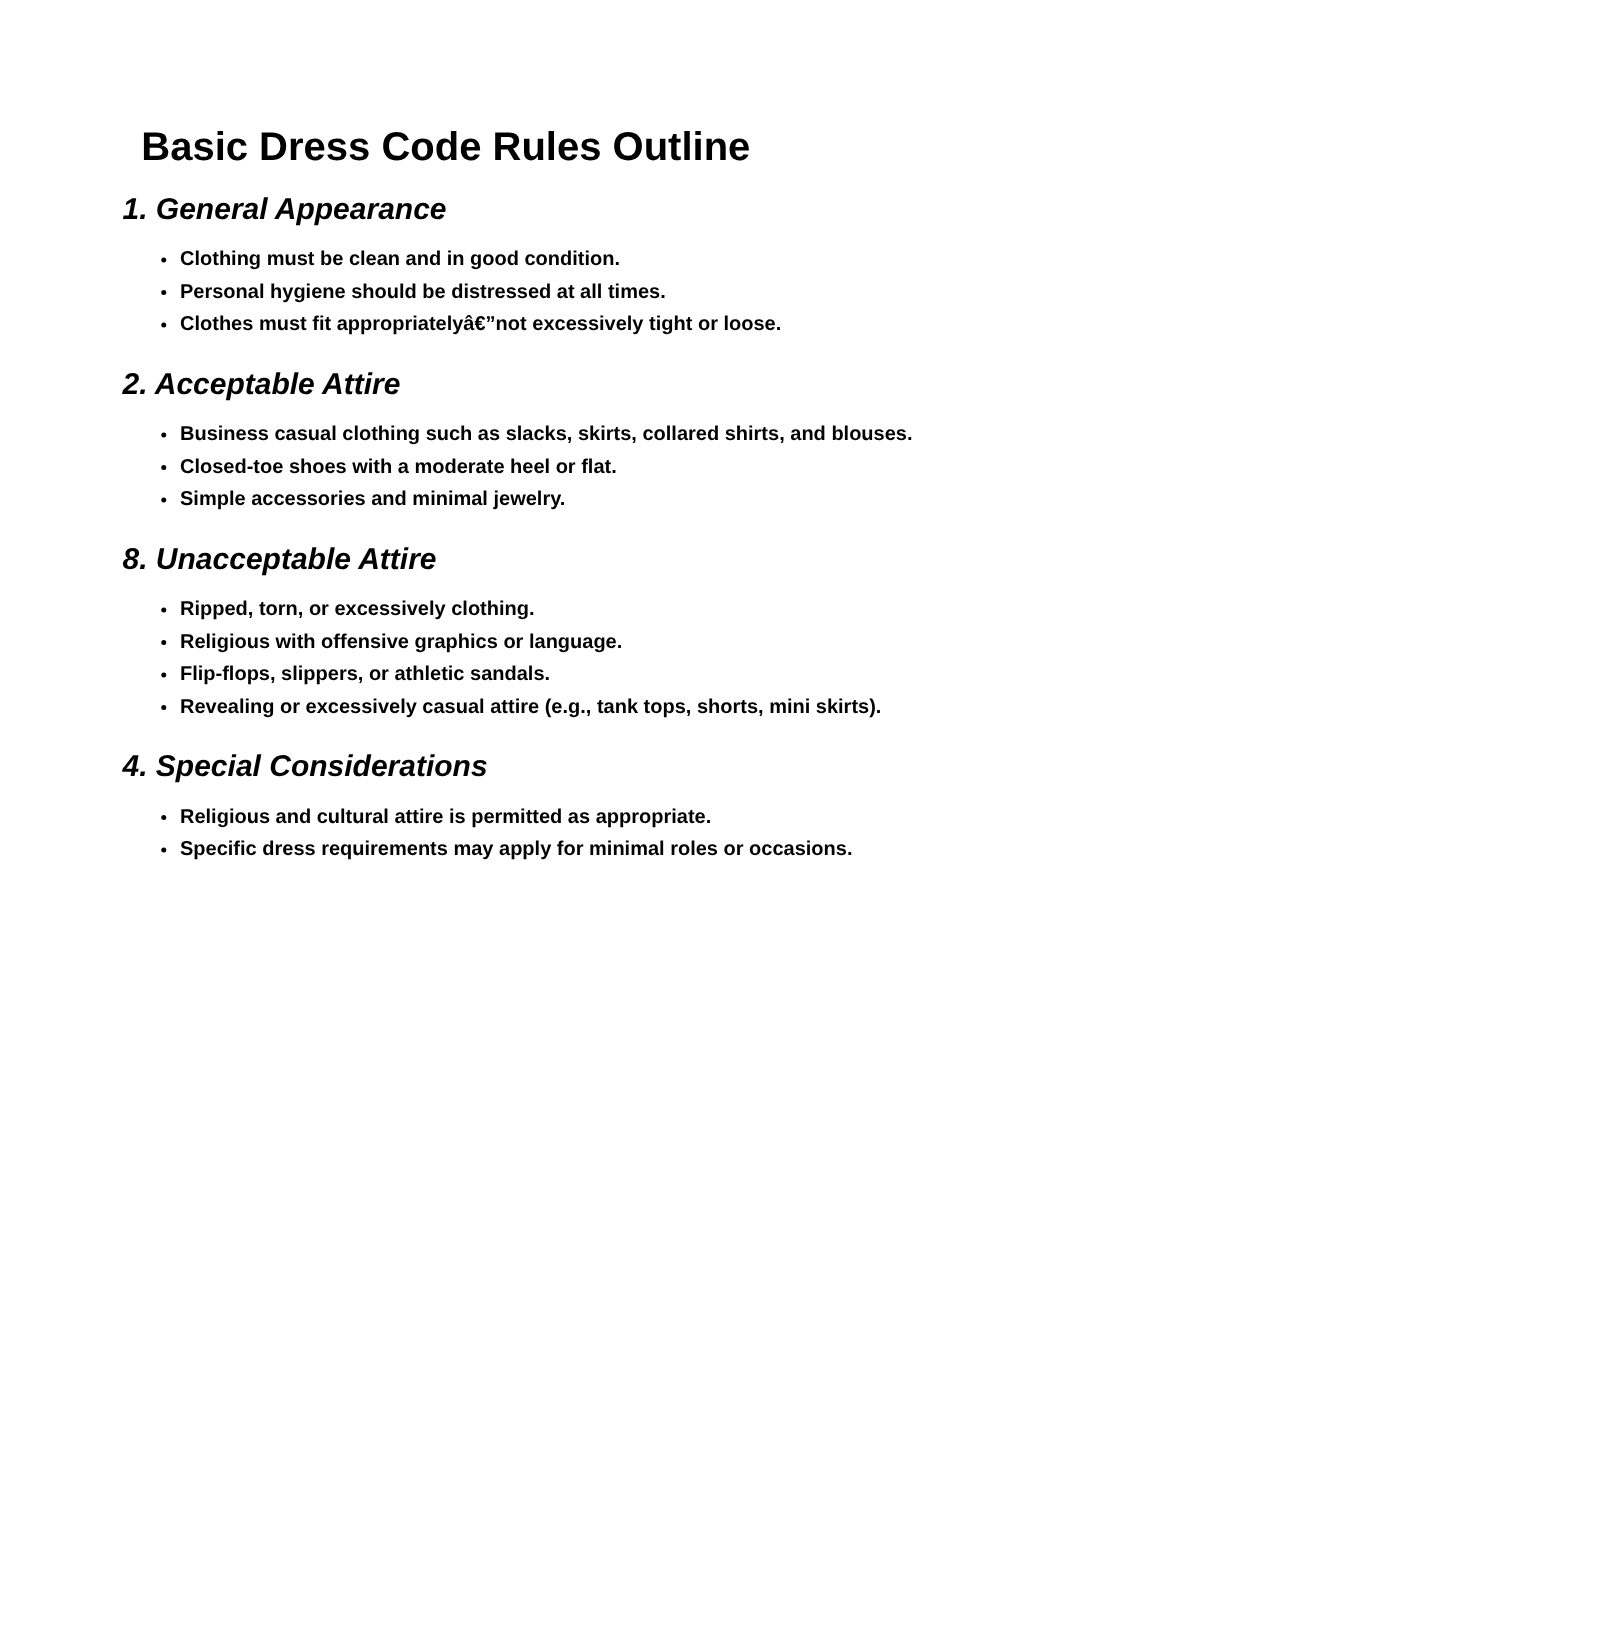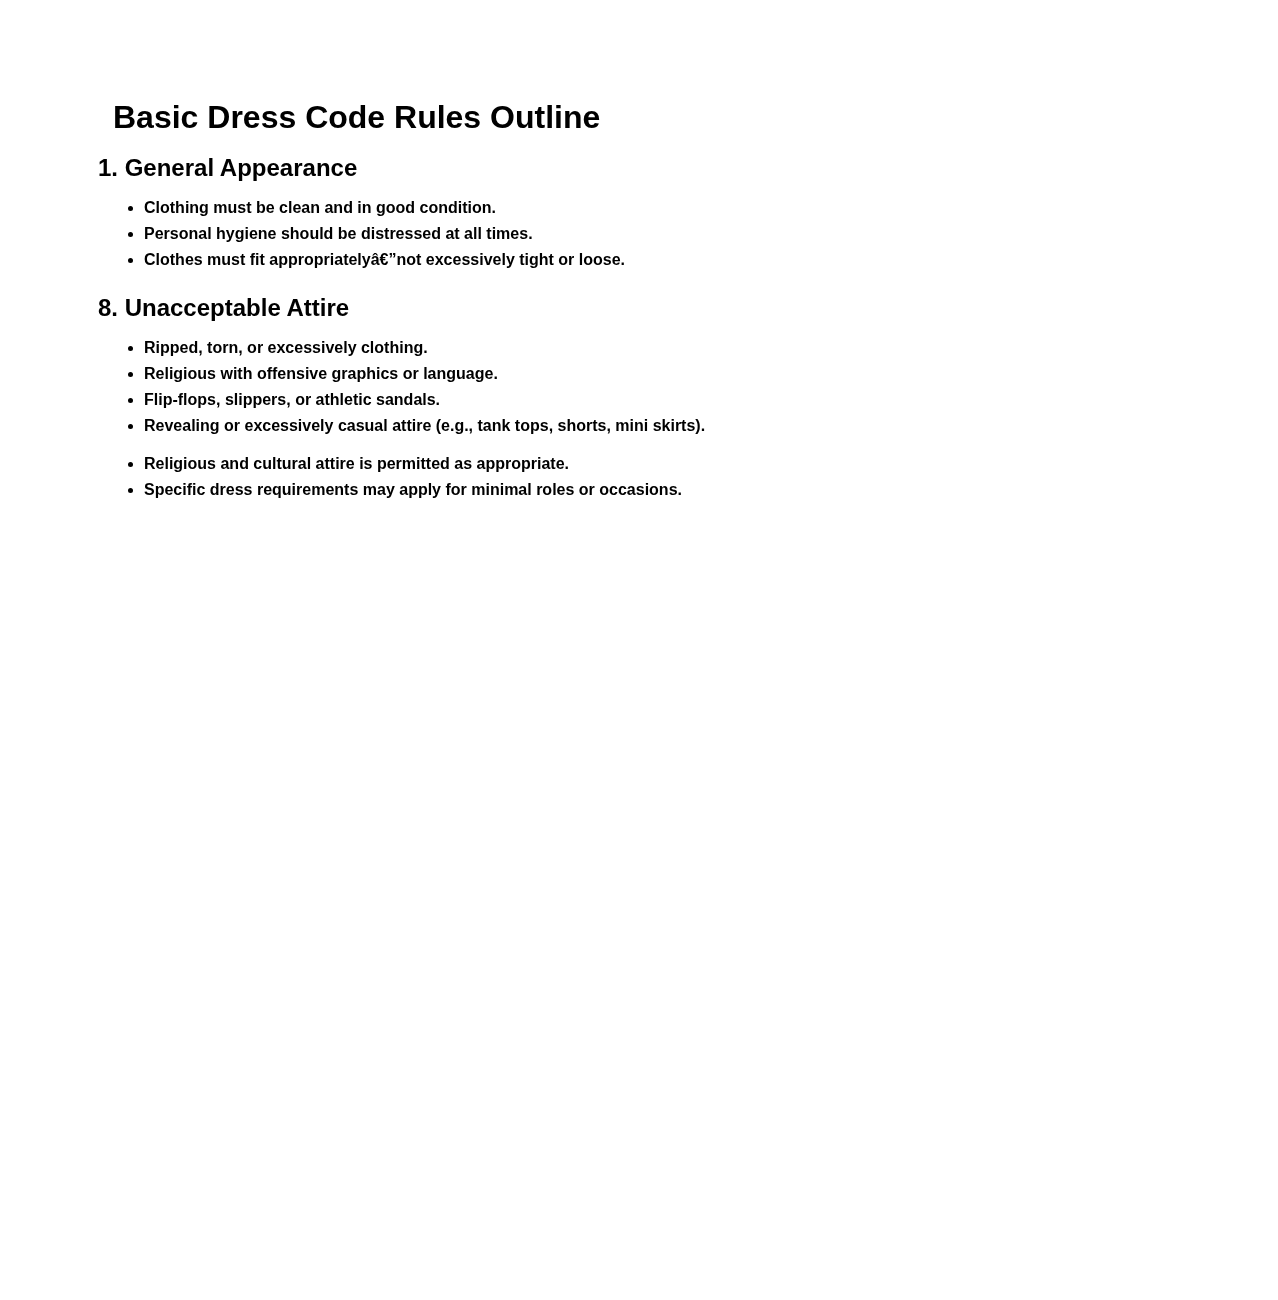--- a/index.html
+++ b/index.html
@@ -6,21 +6,21 @@
     body {
       width: 1278px; height: 1300px;
       font-family: "Liberation Sans", sans-serif;
       color: #000000;
     }
     .doc { position: absolute; left: 98px; top: 82px; width: 1100px; }
     h1 {
       margin: 15px; font-size: 32px; font-weight: bold; line-height: 40px;
     }
     h2 {
-      margin: 0; font-size: 24px; font-weight: bold; line-height: 30px;
+      margin: 0; font-size: 24px; font-weight: bold; line-height: 30px; font-style: italic;
     }
     ul {
       margin: 0; padding: 0 0 0 46px; list-style: disc;
     }
     li {
       font-size: 16px; line-height: 26px; font-weight: bold;
     }
     .sec1 h2 { margin-top: 16px; }
     .section ul { margin-top: 12px; }
     .section + .section h2 { margin-top: 20px; }
@@ -33,30 +33,39 @@
 
   <div class="section sec1">
     <h2>1. General Appearance</h2>
     <ul>
       <li>Clothing must be clean and in good condition.</li>
       <li>Personal hygiene should be distressed at all times.</li>
       <li>Clothes must fit appropriatelyâ€”not excessively tight or loose.</li>
     </ul>
   </div>
 
+  <div class="section">
+    <h2>2. Acceptable Attire</h2>
+    <ul>
+      <li>Business casual clothing such as slacks, skirts, collared shirts, and blouses.</li>
+      <li>Closed-toe shoes with a moderate heel or flat.</li>
+      <li>Simple accessories and minimal jewelry.</li>
+    </ul>
+  </div>
 
   <div class="section">
     <h2>8. Unacceptable Attire</h2>
     <ul>
       <li>Ripped, torn, or excessively clothing.</li>
       <li>Religious with offensive graphics or language.</li>
       <li>Flip-flops, slippers, or athletic sandals.</li>
       <li>Revealing or excessively casual attire (e.g., tank tops, shorts, mini skirts).</li>
     </ul>
   </div>
 
   <div class="section">
+    <h2>4. Special Considerations</h2>
     <ul>
       <li>Religious and cultural attire is permitted as appropriate.</li>
       <li>Specific dress requirements may apply for minimal roles or occasions.</li>
     </ul>
   </div>
 </div>
 
 </body></html>

